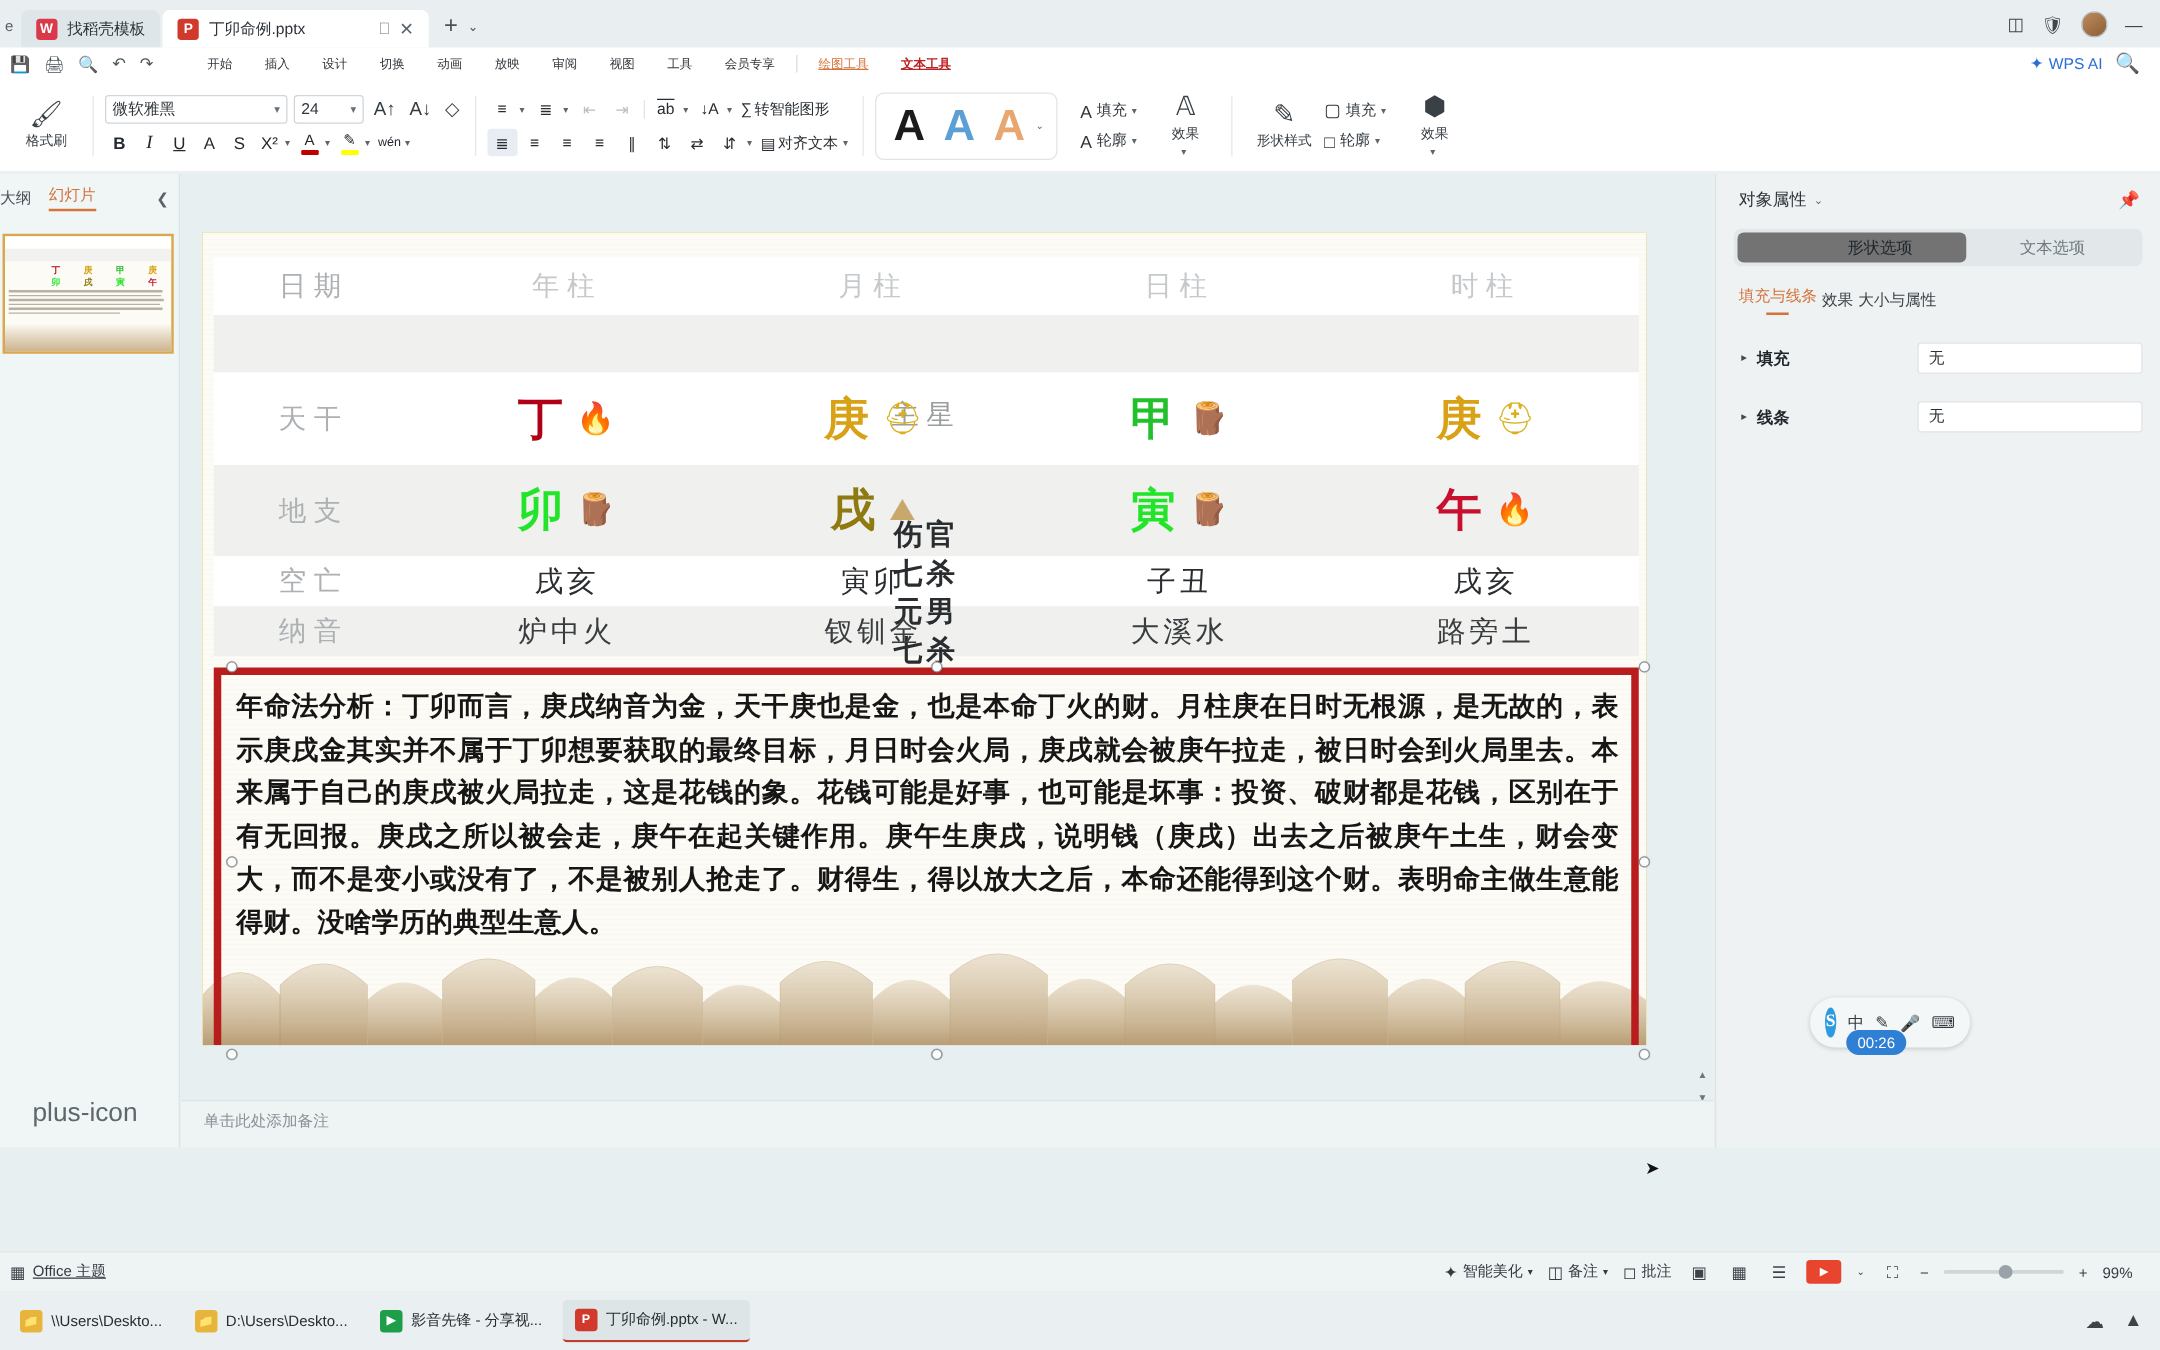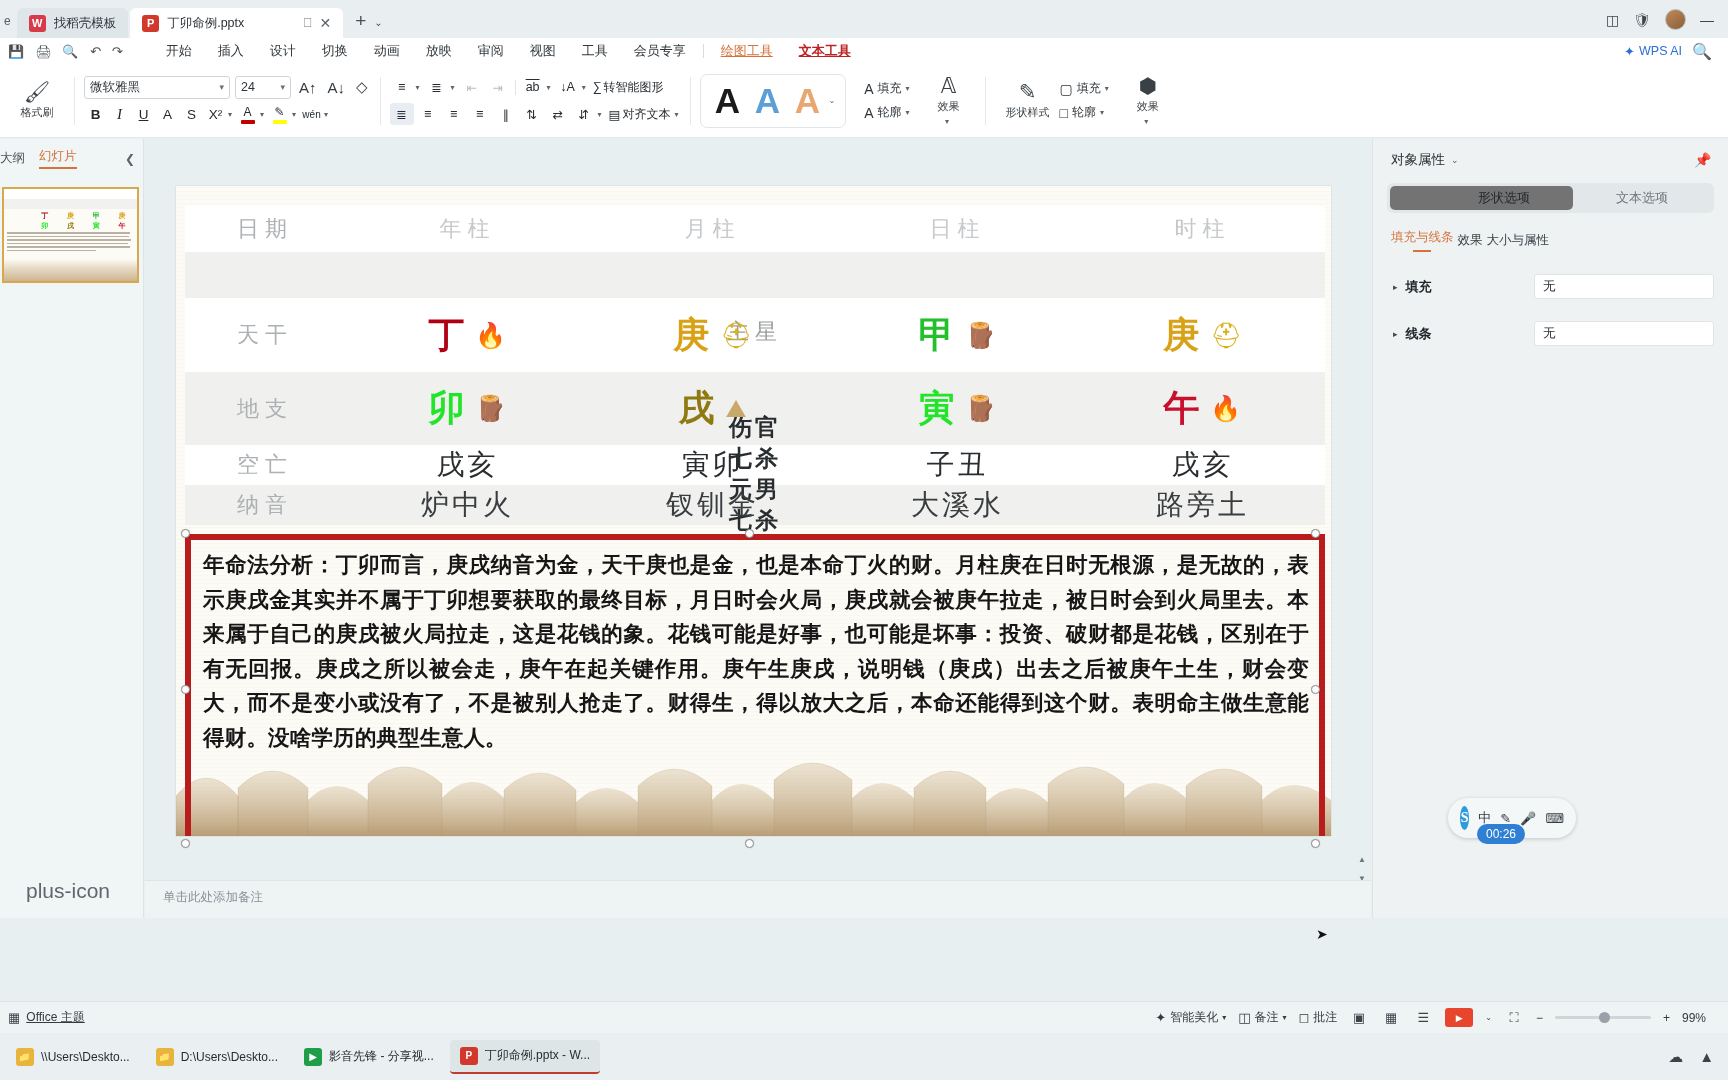--- a/index.html
+++ b/index.html
@@ -51,21 +51,21 @@
 
   
   .menurow {
     position: absolute; left: 0; top: 38px; width: 1728px; height: 26px;
     background: #ffffff; display: flex; align-items: center;
   }
   .qa { display: flex; align-items: center; gap: 11px; padding-left: 8px; color: #4b5459; }
   .qa span { font-size: 13px; }
   .menus { display: flex; align-items: center; gap: 0; margin-left: 30px; }
   .menus .mi {
-    font-size: 13px; color: #32383d; padding: 2px 13px; white-space: nowrap;
+    font-size: 10px; color: #32383d; padding: 2px 13px; white-space: nowrap;
   }
   .menus .mi.orange { color: #d4733b; text-decoration: underline; }
   .menus .mi.red { color: #bb2222; text-decoration: underline; font-weight: 600;}
   .menu-sep { width: 1px; height: 14px; background: #d8dcdf; margin: 0 4px; }
   .menurow-right {
     margin-left: auto; display: flex; align-items: center; gap: 10px; padding-right: 16px;
   }
   .wpsai { font-size: 12.5px; color: #2b6fd4; display:flex; align-items:center; gap:4px;}
   .wpsai .spark { color: #2b6fd4; font-size: 13px; }
 
@@ -161,21 +161,21 @@
   .addslide {
     position: absolute; left: 26px; top: 740px; font-size: 21px; color: #5e676e;
   }
 
   
   .canvas {
     position: absolute; left: 145px; top: 139px; width: 1226px; height: 779px;
     background: #e8eff0;
   }
   .slide {
-    position: absolute; left: 31px; top: 47px; width: 1155px; height: 650px;
+    position: absolute; left: 17px; top: 47px; width: 1155px; height: 650px;
     background: #fde047; box-shadow: 0 0 1px rgba(0,0,0,.25);
     overflow: hidden;
   }
   .slide-paper {
     position: absolute; inset: 0;
     background:
       repeating-linear-gradient(0deg, rgba(160,140,110,.035) 0 1px, transparent 1px 4px),
       #fdfbf6;
   }
 
@@ -187,21 +187,21 @@
   .bcell {
     flex: 1; display: flex; align-items: center; justify-content: center; gap: 11px;
   }
   .bcell.head { flex: 0 0 160px; justify-content: center; }
   .hlabel { color: #adb1b3; font-size: 22px; letter-spacing: 6px; }
   .hlabel.dark { color: #9a9e9f; }
   .colhdr { color: #c6c9cb; font-size: 22px; letter-spacing: 6px; }
   .star { color: #2a2d2f; font-size: 23px; font-weight: 600; letter-spacing: 3px; }
   .gan { font-size: 36px; font-weight: bold; font-family: "Liberation Serif", serif; }
   .elem { font-size: 25px; line-height: 1; }
-  .plain { color: #2a2d2f; font-size: 28px; letter-spacing: 3px; }
+  .plain { color: #2a2d2f; font-size: 23px; letter-spacing: 3px; }
   .plain.muted { color: #3a3d3f; text-align: center; }
 
   .row-h  { height: 46px; }
   .row-s  { height: 46px; flex-direction: column; }
   .row-g  { height: 74px; }
   .row-z  { height: 73px; }
   .row-k  { height: 40px; }
   .row-n  { height: 40px; }
 
   

